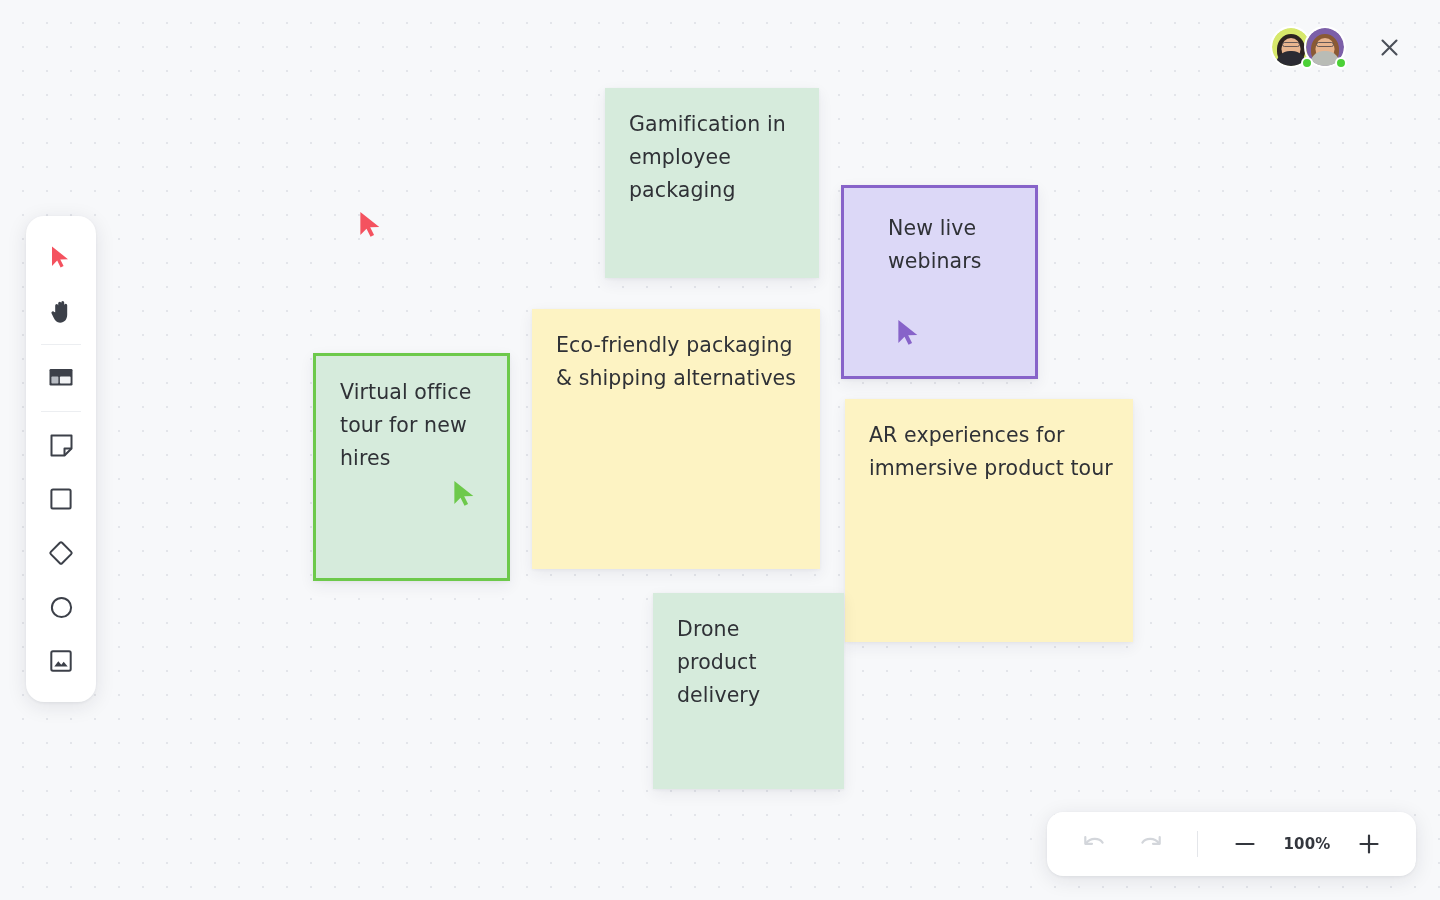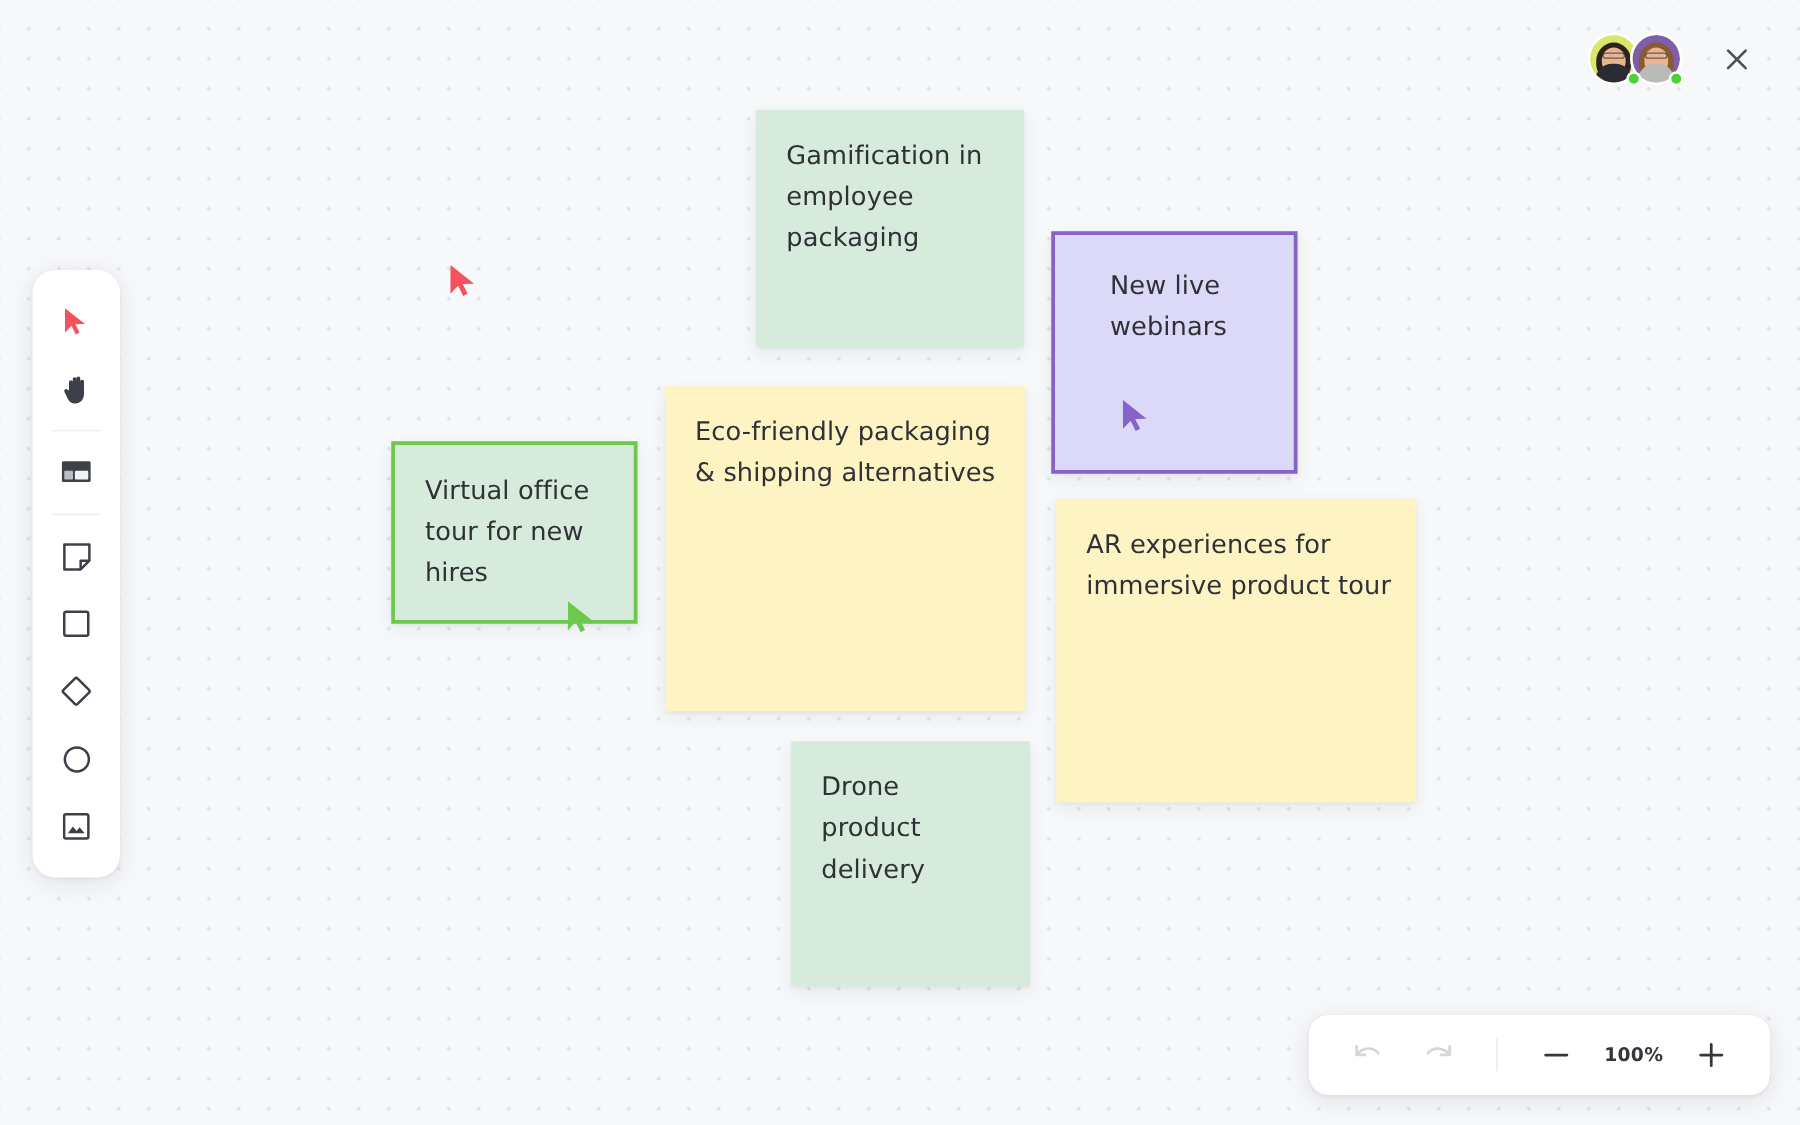--- a/index.html
+++ b/index.html
@@ -339,35 +339,35 @@
         <div class="note-text" style="position: absolute; left: 24px; top: 20px; right: 20px;">Gamification in employee packaging</div>
       </div>
       <div class="note" style="left: 841px; top: 185px; width: 197px; height: 194px; background: rgb(220, 216, 247); border: 3px solid rgb(135, 99, 201);">
         <div class="note-text" style="position: absolute; left: 24px; top: 24px; right: 20px; margin-left: 20px;">New live webinars</div>
         <div class="note-cursor" style="left: 52px; top: 130px;">
           <svg width="26" height="30" viewBox="0 0 22 25">
             <path d="M2 1.5 L2 21 L7.2 15.6 L10.6 22.5 L13.6 21 L10.3 14.4 L18 14.2 Z" fill="#8763c9"></path>
           </svg>
         </div>
       </div>
-      <div class="note" style="left: 313px; top: 353px; width: 197px; height: 146px; background: rgb(214, 235, 220); border: 3px solid rgb(109, 201, 75);">
+      <div class="note" style="left: 313px; top: 353px; width: 197px; height: 228px; background: rgb(214, 235, 220); border: 3px solid rgb(109, 201, 75);">
         <div class="note-text" style="position: absolute; left: 24px; top: 20px; right: 20px;">Virtual office tour for new hires</div>
         <div class="note-cursor" style="left: 136px; top: 123px;">
           <svg width="26" height="30" viewBox="0 0 22 25">
             <path d="M2 1.5 L2 21 L7.2 15.6 L10.6 22.5 L13.6 21 L10.3 14.4 L18 14.2 Z" fill="#6dc94b"></path>
           </svg>
         </div>
       </div>
       <div class="note" style="left: 532px; top: 309px; width: 288px; height: 260px; background: rgb(253, 243, 195);">
         <div class="note-text" style="position: absolute; left: 24px; top: 20px; right: 20px;">Eco-friendly packaging &amp; shipping alternatives</div>
       </div>
       <div class="note" style="left: 845px; top: 399px; width: 288px; height: 243px; background: rgb(253, 243, 195);">
         <div class="note-text" style="position: absolute; left: 24px; top: 20px; right: 20px;">AR experiences for immersive product tour</div>
       </div>
-      <div class="note" style="left: 633px; top: 593px; width: 191px; height: 196px; background: rgb(214, 235, 220);">
+      <div class="note" style="left: 653px; top: 593px; width: 191px; height: 196px; background: rgb(214, 235, 220);">
         <div class="note-text" style="position: absolute; left: 24px; top: 20px; right: 20px;">Drone product delivery</div>
       </div>
     </div>
 
   <div id="cursors-layer">
       <div class="canvas-cursor" style="left: 358px; top: 210px;">
         <svg width="26" height="30" viewBox="0 0 22 25">
           <path d="M2 1.5 L2 21 L7.2 15.6 L10.6 22.5 L13.6 21 L10.3 14.4 L18 14.2 Z" fill="#f4525f"></path>
         </svg>
       </div>

